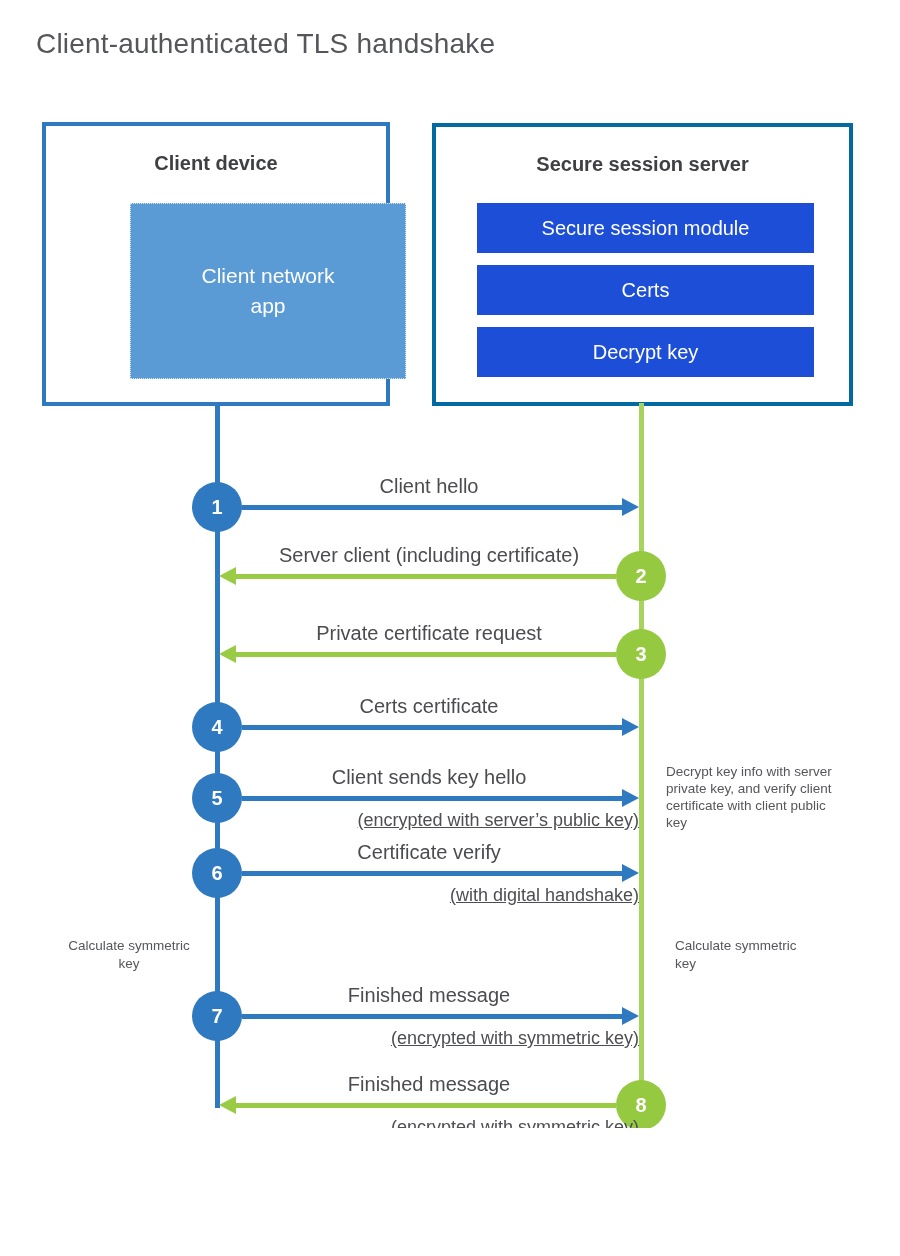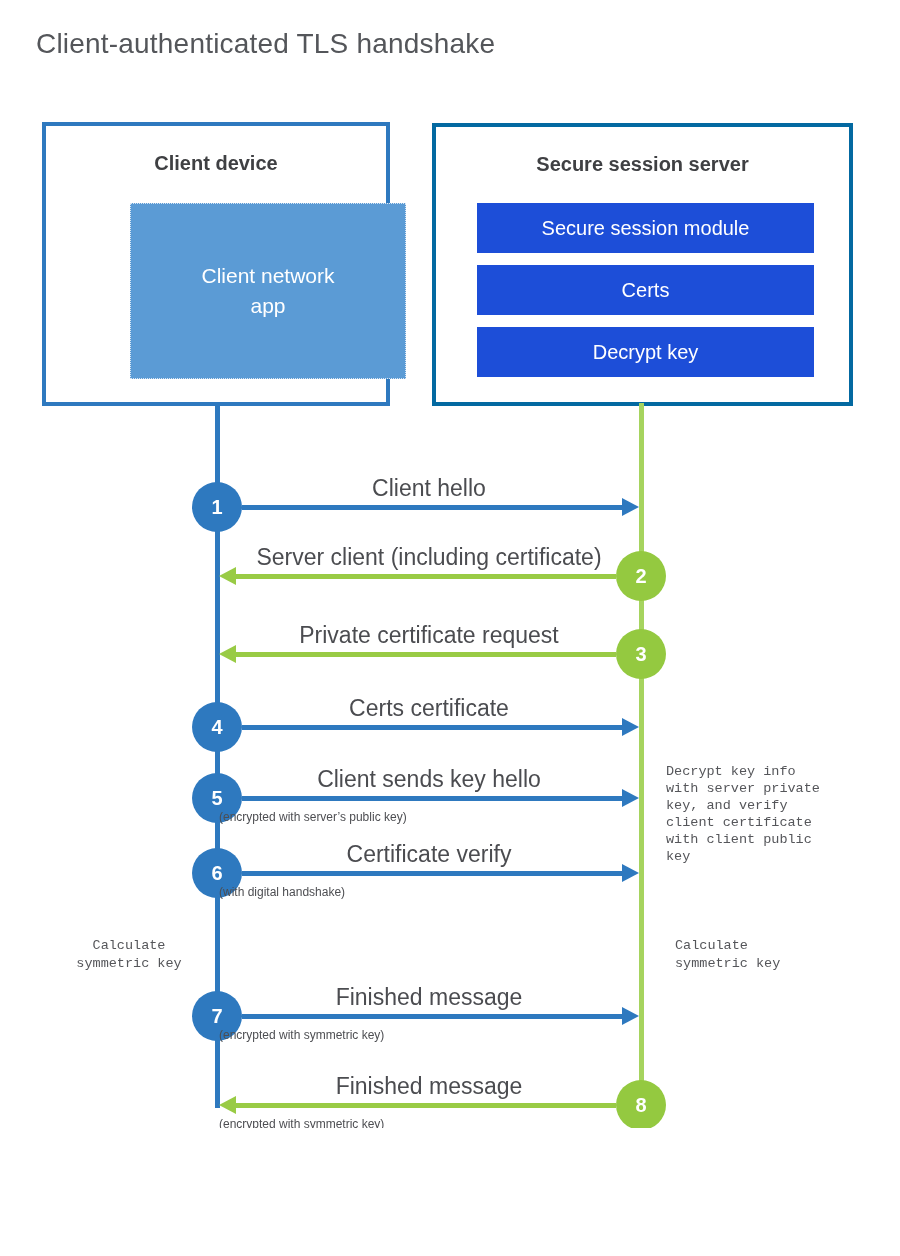--- a/index.html
+++ b/index.html
@@ -37,44 +37,44 @@
   .vline-client { left:215px; top:403px; height:705px; background:#2e79bf; }
   .vline-server { left:639px; top:403px; height:702px; background:#a6d45f; }
 
   
   .step { position:absolute; left:0; width:900px; height:0; }
   .s1 { top:507px; } .s2 { top:576px; } .s3 { top:654px; } .s4 { top:727px; }
   .s5 { top:798px; } .s6 { top:873px; } .s7 { top:1016px; } .s8 { top:1105px; }
 
   .msg-label {
     position:absolute; left:219px; width:420px; top:-32px;
-    text-align:center; font-size:23px; color:#4b4c50;
+    text-align:center; font-size:20px; color:#4b4c50;
   }
   .msg-sub {
     position:absolute; left:219px; width:420px; top:12px;
-    text-align:left; font-size:12px; color:#4d4e52;
+    text-align:right; font-size:18px; color:#4d4e52;text-decoration:underline;
   }
   .shaft { position:absolute; top:-2px; height:5px; }
   .shaft-right { left:242px; width:382px; background:#2e79bf; }
   .shaft-left  { left:234px; width:382px; background:#99cb45; }
   .ahead { position:absolute; width:0; height:0; top:-9px;
            border-top:9px solid transparent; border-bottom:9px solid transparent; }
   .ahead-right { left:622px; border-left:17px solid #2e79bf; }
   .ahead-left  { left:219px; border-right:17px solid #99cb45; }
 
   .badge {
     position:absolute; top:-25px; width:50px; height:50px; border-radius:50%;
     display:flex; align-items:center; justify-content:center;
     color:#ffffff; font-size:20px; font-weight:700;
   }
   .badge-blue  { left:192px; background:#2e79bf; }
   .badge-green { left:616px; background:#94c940; }
 
   
-  .note { position:absolute; font-size:13.5px; color:#55565a; line-height:17px;font-family:Liberation Mono, monospace; }
+  .note { position:absolute; font-size:13.5px; color:#55565a; line-height:17px; }
   .note-decrypt { left:666px; top:763px; width:168px; text-align:left; }
   .note-calc-left { left:68px; top:937px; width:122px; text-align:center; line-height:17.5px; }
   .note-calc-right { left:675px; top:937px; width:122px; text-align:left; line-height:17.5px; }
 </style>
 </head>
 <body>
 
 <div id="canvas">
 
   <div class="page-title">Client-authenticated TLS handshake</div>

